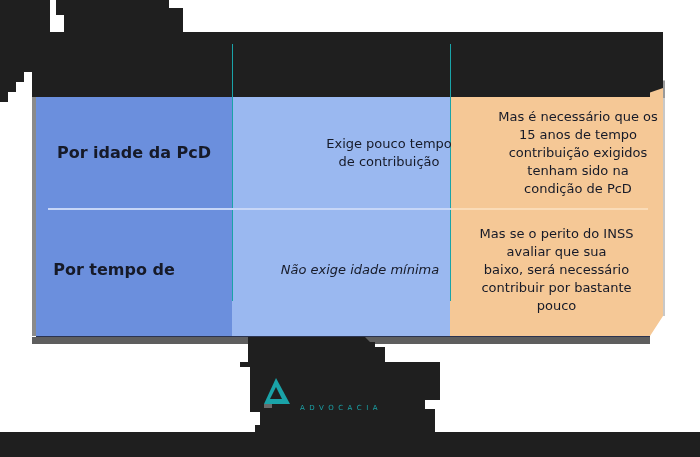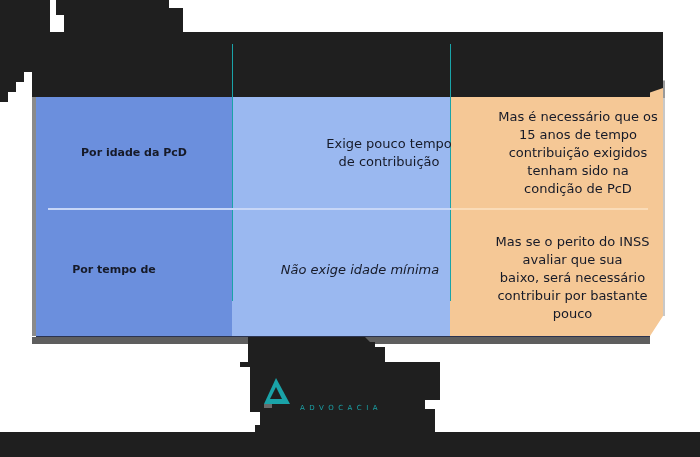--- a/index.html
+++ b/index.html
@@ -5,21 +5,21 @@
   html, body { margin:0; padding:0; }
   body { width:700px; height:457px; position:relative; overflow:hidden; background:#ffffff; font-family:"DejaVu Sans", sans-serif; }
   .bg { position:absolute; background:#1f1f1f; }
   .shadow { position:absolute; background:#5e5e5e; }
   .shadow-lt { position:absolute; background:#8a8a8a; }
   .header { position:absolute; left:32px; top:32px; width:631px; height:65px; background:#1f1f1f; }
   .hcell { position:absolute; top:0; height:65px; display:flex; align-items:center; justify-content:center; text-align:center; color:#ffffff; font-family:"DejaVu Serif", serif; font-size:14px; line-height:19px; }
   .vline { position:absolute; width:1px; background:#1aa3a8; }
   .col { position:absolute; top:97px; height:239px; }
   .cell { position:absolute; display:flex; align-items:center; justify-content:center; text-align:center; color:#161a28; font-size:13px; line-height:18px; }
-  .bold { font-weight:bold; font-size:11px; }
+  .bold { font-weight:bold; font-size:16px; }
   .rowline { position:absolute; top:208px; height:2px; background:#c7d6f7; }
   .logo { position:absolute; left:264px; top:378px; }
   .logo-text { position:absolute; left:300px; top:404px; color:#1aa3a8; font-size:7px; font-weight:normal; letter-spacing:4.5px; }
 </style>
 </head>
 <body>
 
 <div class="bg" style="left:0;top:0;width:50px;height:32px;"></div>
 <div class="bg" style="left:64px;top:0;width:105px;height:32px;"></div>
 <div class="bg" style="left:56px;top:0;width:10px;height:15px;"></div>
@@ -83,21 +83,21 @@
 </div>
 
 <div class="cell bold" style="left:36px;top:210px;width:156px;height:120px;">
   <div>
     <div>Por tempo de</div>
   </div>
 </div>
 <div class="cell" style="left:232px;top:210px;width:256px;height:120px;font-style:italic;">
   <span>Não exige idade mínima</span>
 </div>
-<div class="cell" style="left:450px;top:218px;width:213px;height:120px;margin-left:16px;">
+<div class="cell" style="left:450px;top:210px;width:213px;height:120px;">
   <div>
     <div>Mas se o perito do INSS</div>
     <div>avaliar que sua</div>
     <div>baixo, será necessário</div>
     <div>contribuir por bastante</div>
     <div>pouco</div>
   </div>
 </div>
 
 <div style="position:absolute;left:36px;top:336px;width:614px;height:1px;background:#2a3350;"></div>

